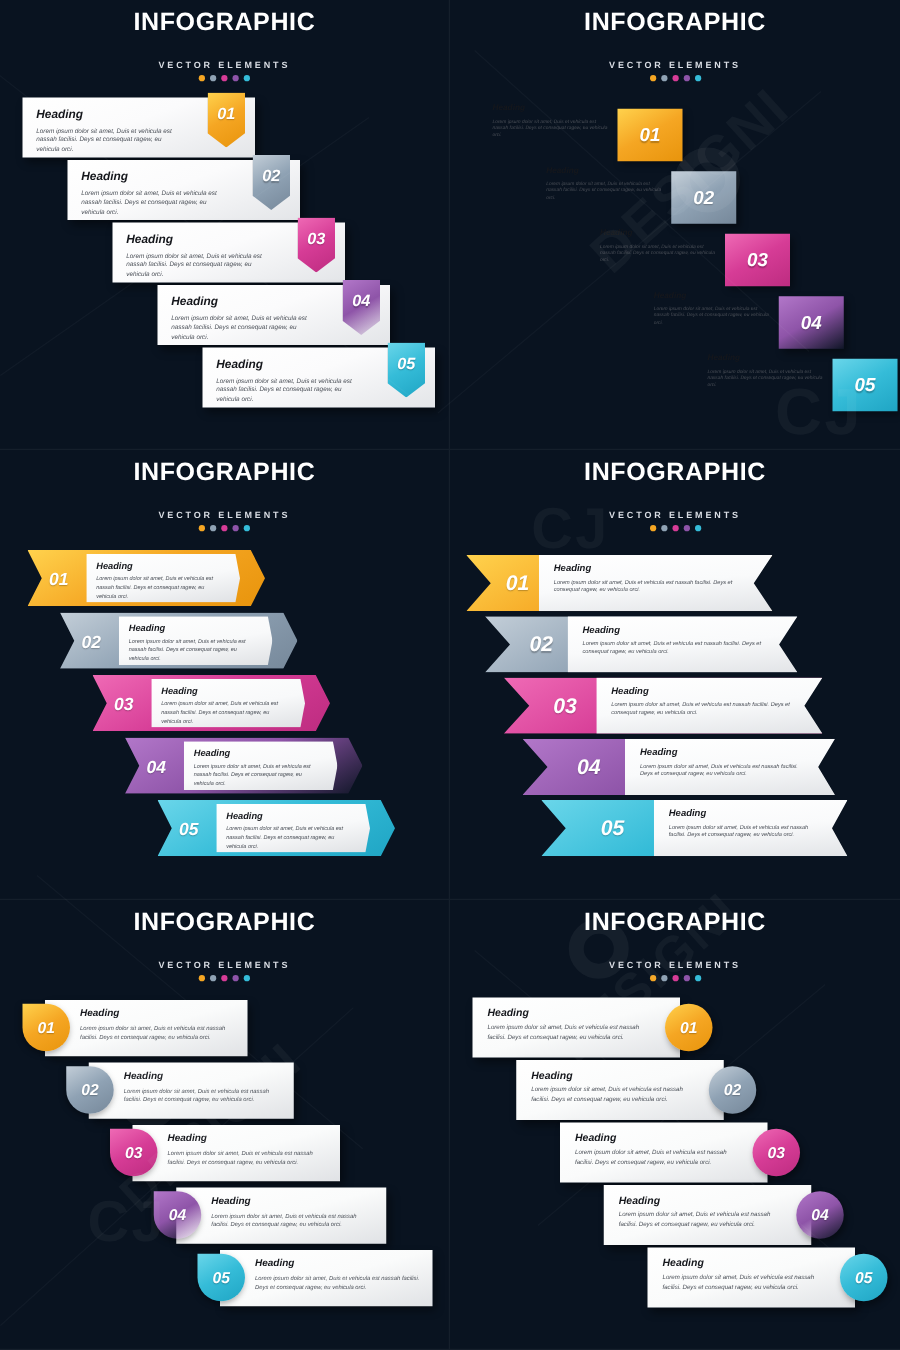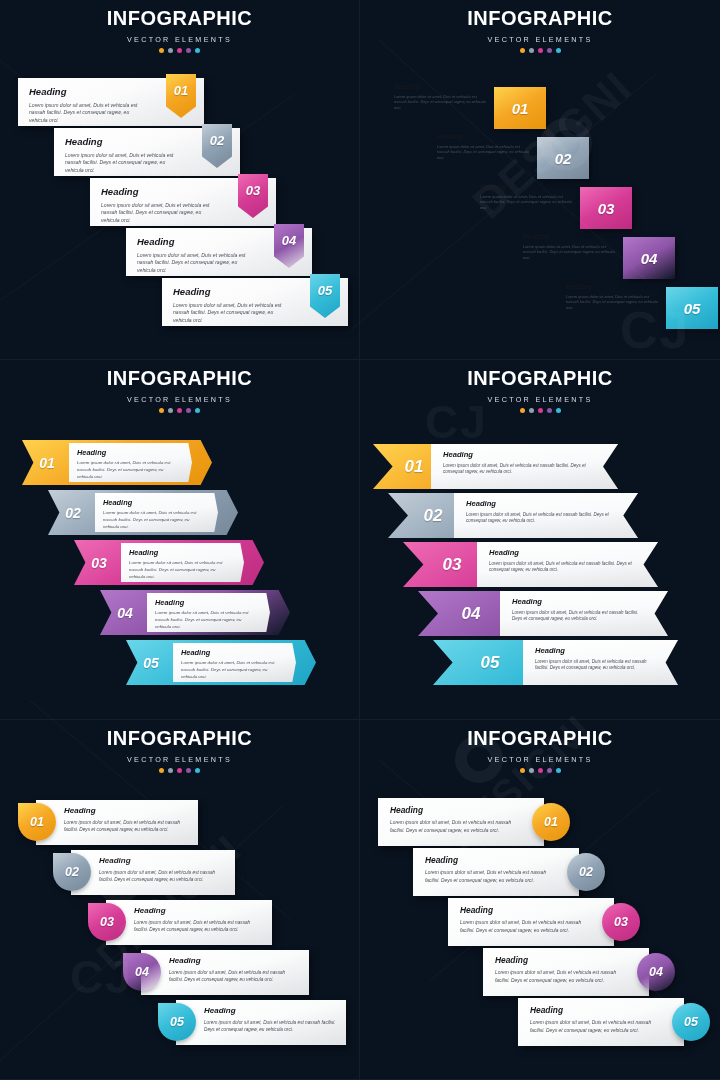--- a/index.html
+++ b/index.html
@@ -23,21 +23,21 @@
   .sheet{position:absolute;inset:0;display:grid;
          grid-template-columns:360px 360px;grid-template-rows:360px 360px 360px;}
   .panel{position:relative;overflow:hidden;
          border-right:1px solid rgba(255,255,255,.05);
          border-bottom:1px solid rgba(255,255,255,.05);}
   .panel:nth-child(2n){border-right:none;}
 
   
   .phead{position:absolute;top:8px;left:0;right:0;text-align:center;z-index:3;}
   .ptitle{color:#fff;font-size:20px;font-weight:700;letter-spacing:.5px;line-height:1.05;}
-  .psub{color:#d9dde4;font-size:7.2px;letter-spacing:2.3px;margin-top:6px;font-weight:400;}
+  .psub{color:#d9dde4;font-size:7.2px;letter-spacing:2.3px;margin-top:18px;font-weight:700;}
   .pdots{margin-top:4px;display:flex;justify-content:center;gap:4px;}
   .pdots i{width:5px;height:5px;border-radius:50%;display:block;}
 
   
   .hd{font-style:italic;font-weight:700;color:#15171c;line-height:1;}
   .bd{font-style:italic;color:#4a4f57;line-height:1.5;}
   .num{color:#fff;font-weight:700;font-style:italic;line-height:1;
        text-shadow:0 1px 1px rgba(0,0,0,.25);}
 
   

